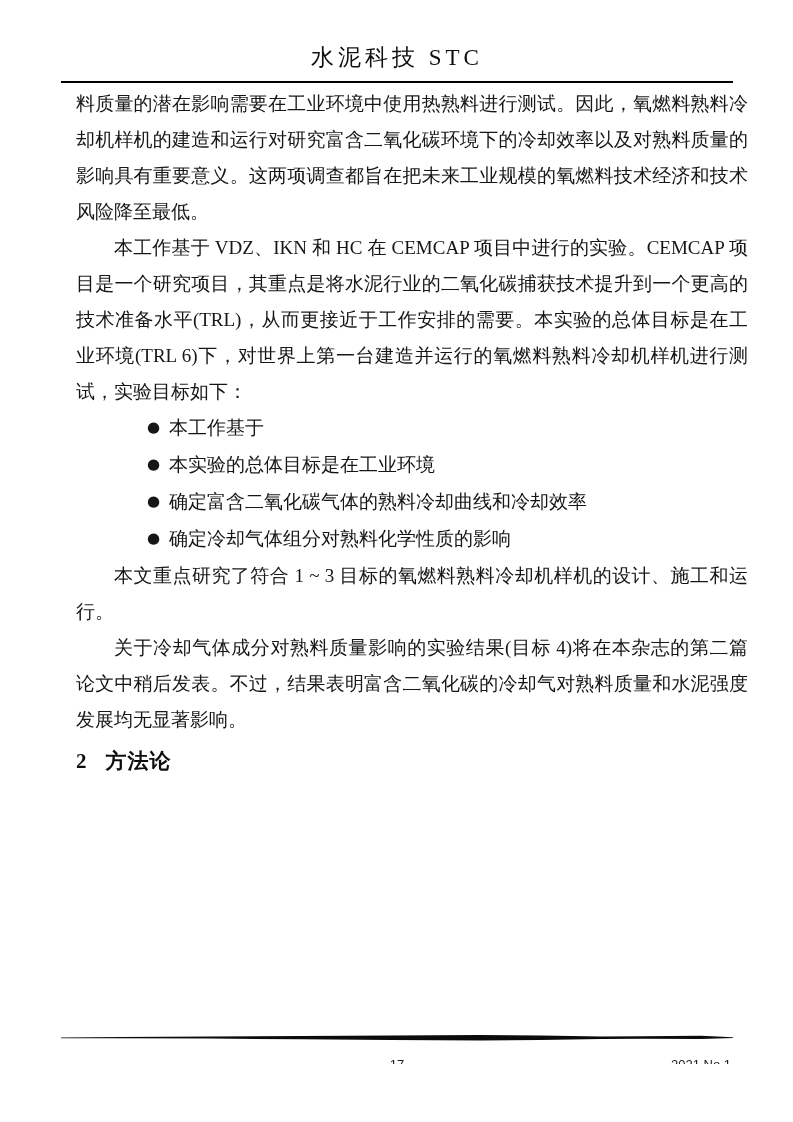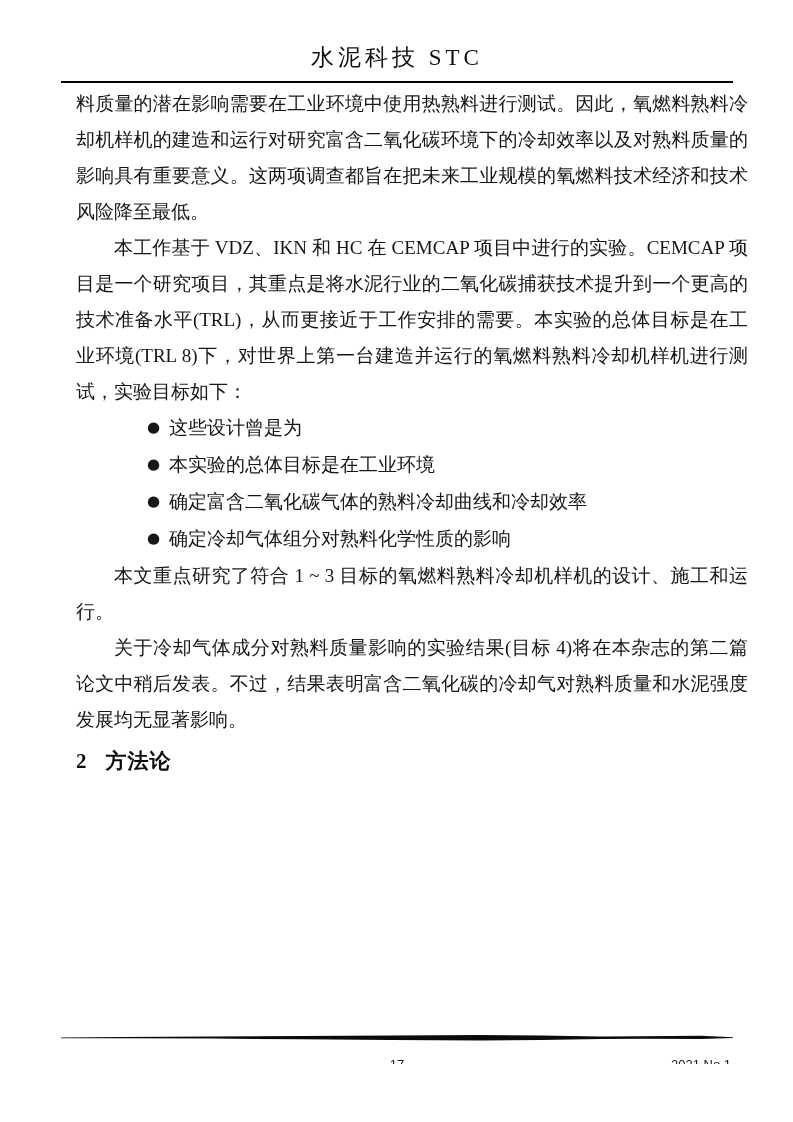--- a/index.html
+++ b/index.html
@@ -91,25 +91,25 @@
 
   <div class="header">
     <div class="journal-title">水泥科技 STC</div>
     <hr class="header-rule">
   </div>
 
   <div class="body-text">
 
     <p class="para">料质量的潜在影响需要在工业环境中使用热熟料进行测试。因此，氧燃料熟料冷却机样机的建造和运行对研究富含二氧化碳环境下的冷却效率以及对熟料质量的影响具有重要意义。这两项调查都旨在把未来工业规模的氧燃料技术经济和技术风险降至最低。</p>
 
-    <p class="para indent">本工作基于 VDZ、IKN 和 HC 在 CEMCAP 项目中进行的实验。CEMCAP 项目是一个研究项目，其重点是将水泥行业的二氧化碳捕获技术提升到一个更高的技术准备水平(TRL)，从而更接近于工作安排的需要。本实验的总体目标是在工业环境(TRL 8)下，对世界上第一台建造并运行的氧燃料熟料冷却机样机进行测试，实验目标如下：</p>
+    <p class="para indent">本工作基于 VDZ、IKN 和 HC 在 CEMCAP 项目中进行的实验。CEMCAP 项目是一个研究项目，其重点是将水泥行业的二氧化碳捕获技术提升到一个更高的技术准备水平(TRL)，从而更接近于工作安排的需要。本实验的总体目标是在工业环境(TRL 6)下，对世界上第一台建造并运行的氧燃料熟料冷却机样机进行测试，实验目标如下：</p>
 
     <ul class="bullet-list">
       <li>
-        <span class="bullet-glyph">●</span><span>这些设计曾是为</span>
+        <span class="bullet-glyph">●</span><span>本工作基于</span>
       </li>
       <li>
         <span class="bullet-glyph">●</span><span>本实验的总体目标是在工业环境</span>
       </li>
       <li>
         <span class="bullet-glyph">●</span><span>确定富含二氧化碳气体的熟料冷却曲线和冷却效率</span>
       </li>
       <li>
         <span class="bullet-glyph">●</span><span>确定冷却气体组分对熟料化学性质的影响</span>
       </li>

